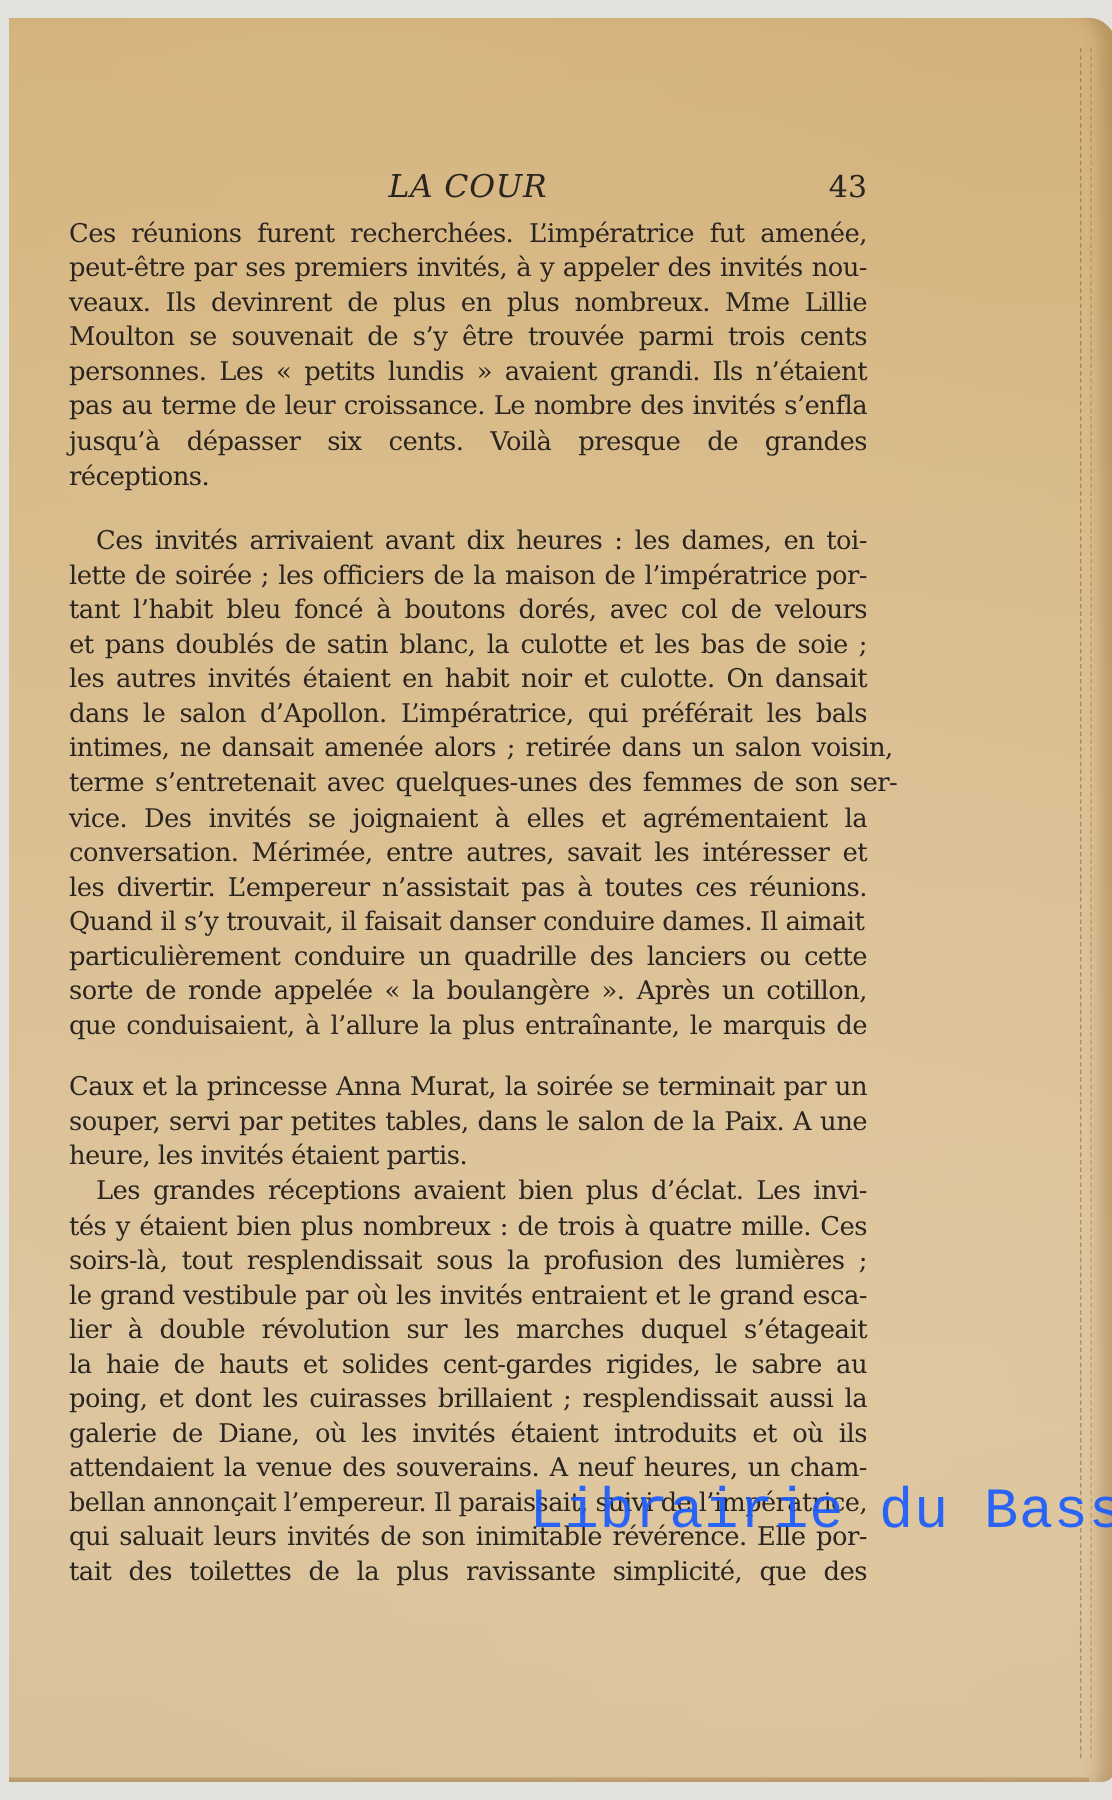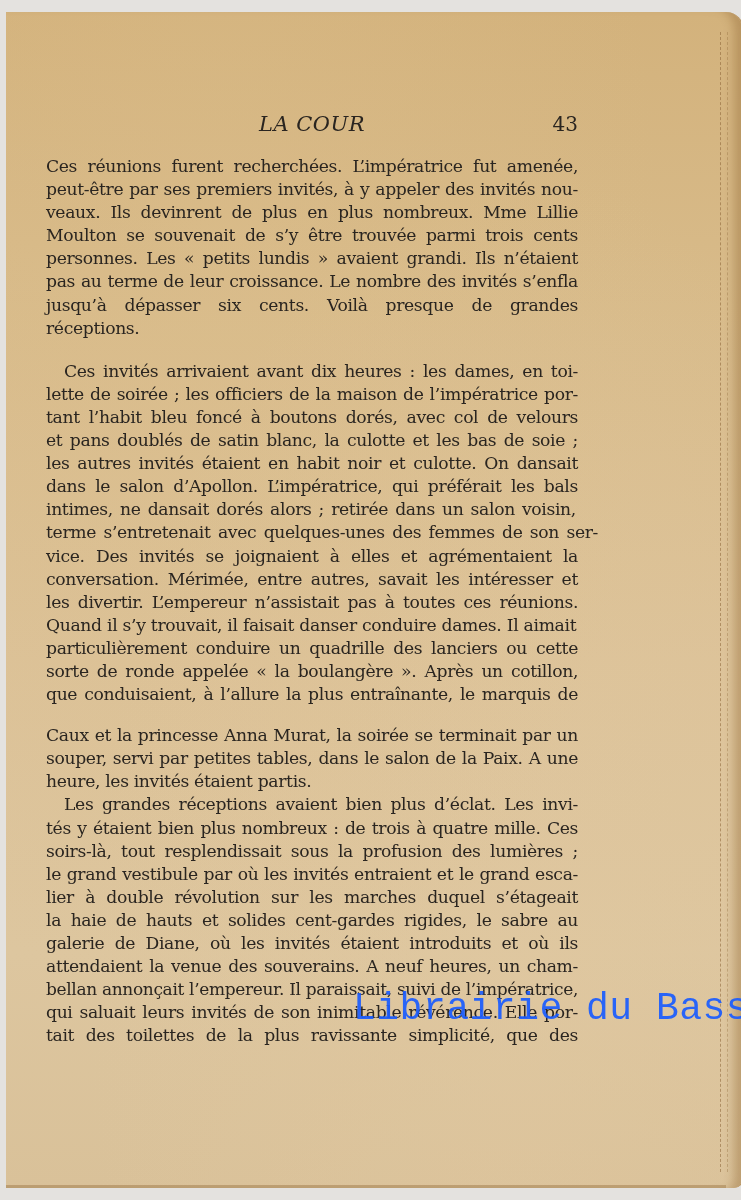--- a/index.html
+++ b/index.html
@@ -111,52 +111,53 @@
 <div class="page">
   <div class="page-edge"></div>
   <div class="page-bottom-edge"></div>
 
   <div class="running-head">
     <span class="running-title">LA COUR</span>
     <span class="page-number">43</span>
   </div>
 
   <div class="body-text">
-    <span class="line" style="word-spacing: 5.33073px; text-align-last: left; margin-top: 10px;">Ces réunions furent recherchées. L’impératrice fut amenée,</span>
+    <span class="line" style="word-spacing: 5.33073px; text-align-last: left;">Ces réunions furent recherchées. L’impératrice fut amenée,</span>
     <span class="line" style="word-spacing: 0.829688px; text-align-last: left;">peut-être par ses premiers invités, à y appeler des invités nou-</span>
     <span class="line" style="word-spacing: 5.03646px; text-align-last: left;">veaux. Ils devinrent de plus en plus nombreux. Mme Lillie</span>
     <span class="line" style="word-spacing: 4.7309px; text-align-last: left;">Moulton se souvenait de s’y être trouvée parmi trois cents</span>
     <span class="line" style="word-spacing: 3.41319px; text-align-last: left;">personnes. Les « petits lundis » avaient grandi. Ils n’étaient</span>
     <span class="line" style="word-spacing: 0.789062px; text-align-last: left;">pas au terme de leur croissance. Le nombre des invités s’enfla</span>
     <span class="line" style="word-spacing: 12.8348px; text-align-last: left;">jusqu’à dépasser six cents. Voilà presque de grandes</span>
     <span class="line last">réceptions.</span>
     <span class="line indent" style="word-spacing: 2.87969px; text-align-last: left; margin-top: 20px;">Ces invités arrivaient avant dix heures : les dames, en toi-</span>
     <span class="line" style="word-spacing: 1.01847px; text-align-last: left;">lette de soirée ; les officiers de la maison de l’impératrice por-</span>
     <span class="line" style="word-spacing: 3.81562px; text-align-last: left;">tant l’habit bleu foncé à boutons dorés, avec col de velours</span>
     <span class="line" style="word-spacing: 2.35096px; text-align-last: left;">et pans doublés de satin blanc, la culotte et les bas de soie ;</span>
     <span class="line" style="word-spacing: 2.77344px; text-align-last: left;">les autres invités étaient en habit noir et culotte. On dansait</span>
     <span class="line" style="word-spacing: 4.32617px; text-align-last: left;">dans le salon d’Apollon. L’impératrice, qui préférait les bals</span>
-    <span class="line" style="word-spacing: 2.00937px; text-align-last: left;">intimes, ne dansait dorés alors ; retirée dans un salon voisin,</span>
+    <span class="line" style="word-spacing: 2.00937px; text-align-last: left;">intimes, ne dansait amenée alors ; retirée dans un salon voisin,</span>
     <span class="line" style="word-spacing: 2.28711px; text-align-last: left;">terme s’entretenait avec quelques-unes des femmes de son ser-</span>
     <span class="line" style="word-spacing: 6.13715px; text-align-last: left;">vice. Des invités se joignaient à elles et agrémentaient la</span>
     <span class="line" style="word-spacing: 3.64732px; text-align-last: left;">conversation. Mérimée, entre autres, savait les intéresser et</span>
     <span class="line" style="word-spacing: 3.22656px; text-align-last: left;">les divertir. L’empereur n’assistait pas à toutes ces réunions.</span>
     <span class="line" style="word-spacing: 0.175px; text-align-last: left;">Quand il s’y trouvait, il faisait danser conduire dames. Il aimait</span>
     <span class="line" style="word-spacing: 3.78571px; text-align-last: left;">particulièrement conduire un quadrille des lanciers ou cette</span>
     <span class="line" style="word-spacing: 2.96094px; text-align-last: left;">sorte de ronde appelée « la boulangère ». Après un cotillon,</span>
     <span class="line" style="word-spacing: 1.86285px; text-align-last: left;">que conduisaient, à l’allure la plus entraînante, le marquis de</span>
     <span class="line" style="word-spacing: 0.776989px; text-align-last: left; margin-top: 18px;">Caux et la princesse Anna Murat, la soirée se terminait par un</span>
     <span class="line" style="word-spacing: 0.865885px; text-align-last: left;">souper, servi par petites tables, dans le salon de la Paix. A une</span>
     <span class="line last">heure, les invités étaient partis.</span>
     <span class="line indent" style="word-spacing: 3.47852px; text-align-last: left;">Les grandes réceptions avaient bien plus d’éclat. Les invi-</span>
     <span class="line" style="word-spacing: 1.22656px; text-align-last: left;">tés y étaient bien plus nombreux : de trois à quatre mille. Ces</span>
     <span class="line" style="word-spacing: 4.4043px; text-align-last: left;">soirs-là, tout resplendissait sous la profusion des lumières ;</span>
     <span class="line" style="word-spacing: 0.576705px; text-align-last: left;">le grand vestibule par où les invités entraient et le grand esca-</span>
     <span class="line" style="word-spacing: 6.09375px; text-align-last: left;">lier à double révolution sur les marches duquel s’étageait</span>
     <span class="line" style="word-spacing: 4.49531px; text-align-last: left;">la haie de hauts et solides cent-gardes rigides, le sabre au</span>
+    <span class="line" style="word-spacing: 2.40799px; text-align-last: left;">poing, et dont les cuirasses brillaient ; resplendissait aussi la</span>
     <span class="line" style="word-spacing: 5.23125px; text-align-last: left;">galerie de Diane, où les invités étaient introduits et où ils</span>
     <span class="line" style="word-spacing: 1.6684px; text-align-last: left;">attendaient la venue des souverains. A neuf heures, un cham-</span>
     <span class="line" style="transform-origin: left center; display: block; width: 526.541px; transform: scaleX(0.989739); text-align-last: left;">bellan annonçait l’empereur. Il paraissait, suivi de l’impératrice,</span>
     <span class="line" style="word-spacing: 1.86111px; text-align-last: left;">qui saluait leurs invités de son inimitable révérence. Elle por-</span>
     <span class="line" style="word-spacing: 6.39062px; text-align-last: left;">tait des toilettes de la plus ravissante simplicité, que des</span>
   </div>
 
   <div class="watermark">Librairie du Bassin</div>
 </div>
 

